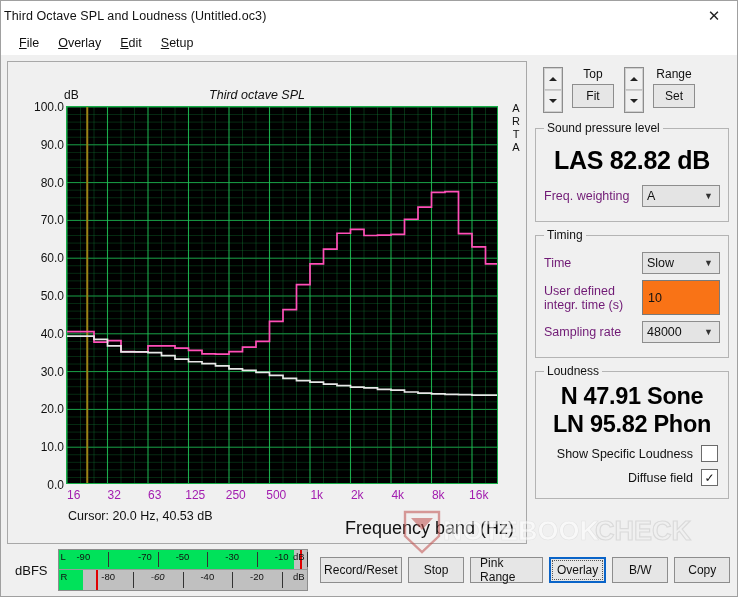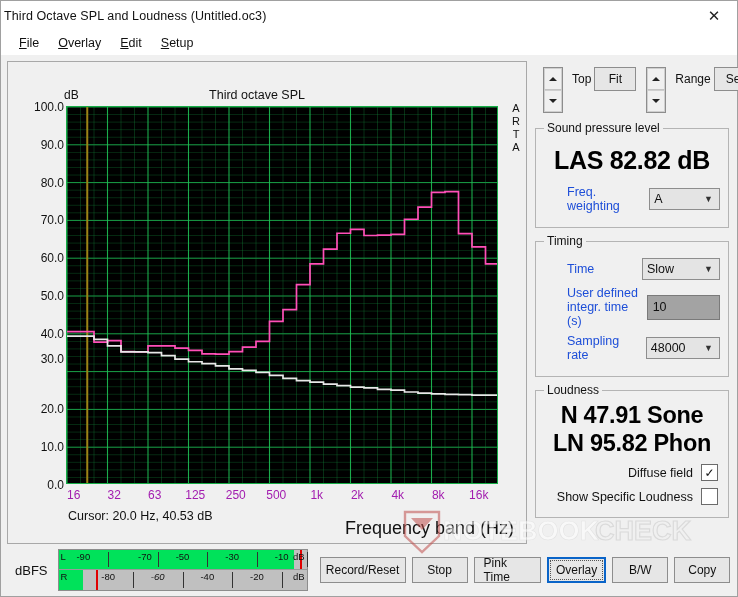--- a/index.html
+++ b/index.html
@@ -31,21 +31,21 @@
   .menu-item u { text-decoration:underline; }
 
   
   .content { flex:1 1 auto; display:flex; padding:6px 6px 0 6px; gap:6px; min-height:0; }
 
   
   .chart-panel { width:520px; background:#f0f0f0; border:1px solid #a8a8a8;
                  position:relative; flex:0 0 auto; }
   .chart-title { position:absolute; left:0; right:0; top:26px; text-align:center;
                  font-size:12.5px; color:#111; }
-  .chart-title-inner { margin-left:-20px; }
+  .chart-title-inner { margin-left:-20px;font-style:italic; }
   .db-label { position:absolute; left:56px; top:26px; font-size:12px; color:#111; }
   .arta { position:absolute; left:500px; top:40px; width:16px;
           font-size:11px; line-height:13px; color:#111; text-align:center; letter-spacing:0; }
   .arta span { display:block; }
 
   .plot { position:absolute; left:58px; top:44px; width:432px; height:378px;
           background:#000000; border:1px solid #17ad47; overflow:hidden; }
   .plot svg { display:block; }
 
   .ytick { position:absolute; right:0; width:48px; text-align:right;
@@ -64,43 +64,43 @@
   .toprow { display:flex; gap:10px; padding:4px 2px 2px 10px; }
   .spingrp { display:flex; align-items:flex-start; gap:9px; }
   .spinner { width:20px; height:46px; display:flex; flex-direction:column;
              border:1px solid #8d8d8d; background:#f0f0f0; }
   .spin-btn { flex:1 1 50%; background:#f0f0f0; border:1px solid #cfcfcf;
               display:flex; align-items:center; justify-content:center; font-size:7px;
               color:#222; cursor:default; }
   .spin-up { border-bottom:1px solid #c4c4c4; }
   .tri-up { width:0;height:0;border-left:4px solid transparent;border-right:4px solid transparent;border-bottom:4px solid #222; }
   .tri-dn { width:0;height:0;border-left:4px solid transparent;border-right:4px solid transparent;border-top:4px solid #222; }
-  .spin-col { display:flex; flex-direction:row; align-items:center; gap:3px; }
+  .spin-col { display:flex; flex-direction:column; align-items:center; gap:3px; }
   .spin-col .lbl { font-size:12px; color:#111; }
   .mini-btn { width:42px; height:24px; background:#e6e6e6; border:1px solid #8d8d8d;
               font-size:12px; display:flex; align-items:center; justify-content:center;
               color:#111; cursor:default; }
 
   fieldset.grp { border:1px solid #b4b4b4; margin:0 2px; padding:4px 8px 8px 8px;
                  background:transparent; }
   fieldset.grp > legend { font-size:12px; color:#111; padding:0 3px; }
 
   .big-readout { font-size:25px; font-weight:bold; text-align:center; color:#000;
                  letter-spacing:-0.3px; margin:7px 0 10px 0; font-family:"Liberation Sans", sans-serif; }
   .big-readout2 { font-size:23.5px; font-weight:bold; text-align:center; color:#000;
                   letter-spacing:-0.3px; line-height:28px; font-family:"Liberation Sans", sans-serif; }
 
   .field-row { display:flex; align-items:center; justify-content:space-between;
                margin:6px 0; gap:6px; }
-  .field-label { font-size:12.5px; color:#1d4ed8;margin-left:23px; }
+  .field-label { font-size:12.5px; color:#701a75; }
   .combo { width:78px; height:22px; background:#e4e4e4; border:1px solid #8d8d8d;
            display:flex; align-items:center; padding:0 4px; font-size:12.5px; color:#111;
            position:relative; cursor:default; }
   .combo .caret { position:absolute; right:6px; color:#333; font-size:9px; }
-  .textbox { width:78px; height:25px; background:#a3a3a3; border:1px solid #7a7a7a;
+  .textbox { width:78px; height:35px; background:#f97316; border:1px solid #7a7a7a;
              display:flex; align-items:center; padding:0 5px; font-size:12.5px; color:#111; }
   .two-line { line-height:14px; }
 
   .cbrow { display:flex; align-items:center; justify-content:flex-end; gap:8px; margin:7px 2px 4px 0; }
   .cbrow .cblabel { font-size:12.5px; color:#111; }
   .checkbox { width:17px; height:17px; background:#fff; border:1px solid #6b6b6b;
               display:flex; align-items:center; justify-content:center; font-size:12px;
               color:#111; cursor:default; line-height:1; }
 
   
@@ -158,21 +158,21 @@
           <span>A</span>
           <span>R</span>
           <span>T</span>
           <span>A</span>
         </div>
 
       <div class="ylabels" id="yLabels">
           <div class="ytick" style="top: 379px;">0.0</div>
           <div class="ytick" style="top: 341.2px;">10.0</div>
           <div class="ytick" style="top: 303.4px;">20.0</div>
-          <div class="ytick" style="top: 253px;">30.0</div>
+          <div class="ytick" style="top: 266px;">30.0</div>
           <div class="ytick" style="top: 227.8px;">40.0</div>
           <div class="ytick" style="top: 190px;">50.0</div>
           <div class="ytick" style="top: 152.2px;">60.0</div>
           <div class="ytick" style="top: 114.4px;">70.0</div>
           <div class="ytick" style="top: 76.6px;">80.0</div>
           <div class="ytick" style="top: 38.8px;">90.0</div>
           <div class="ytick" style="top: 1px;">100.0</div>
         </div>
       <div class="plot" id="plotArea">
           <svg width="432" height="378">
@@ -353,26 +353,26 @@
             <span class="caret">▼</span>
           </div>
         </div>
       </fieldset>
 
       <fieldset class="grp">
         <legend>Loudness</legend>
         <div class="big-readout2">N 47.91 Sone</div>
         <div class="big-readout2">LN 95.82 Phon</div>
         <div class="cbrow">
+          <span class="cblabel">Show Specific Loudness</span>
+          <div class="checkbox" id="cbSpecific"></div>
+        </div>
+        <div class="cbrow">
           <span class="cblabel">Diffuse field</span>
           <div class="checkbox" id="cbDiffuse">✓</div>
-        </div>
-        <div class="cbrow">
-          <span class="cblabel">Show Specific Loudness</span>
-          <div class="checkbox" id="cbSpecific"></div>
         </div>
       </fieldset>
 
     </div>
   </div>
 
   <div class="bottombar">
     <div class="meter-wrap">
       <span class="dbfs-label">dBFS</span>
       <div class="meter" id="meter">
@@ -404,21 +404,21 @@
             <span class="mtick" style="left: 80%;">-20</span>
             <span class="mbar" style="left: 90%;"></span>
             <span class="meter-side">R</span>
             <span class="meter-db">dB</span>
           </div>
         </div>
     </div>
     <div class="btnrow" id="btnRow">
         <div class="btn">Record/Reset</div>
         <div class="btn">Stop</div>
-        <div class="btn">Pink Time</div>
+        <div class="btn">Pink Range</div>
         <div class="btn focused">Overlay</div>
         <div class="btn">B/W</div>
         <div class="btn">Copy</div>
       </div>
 
     <svg class="watermark" viewBox="0 0 330 60">
       <text x="44" y="34" font-family="Liberation Sans, sans-serif" font-size="27" font-weight="bold" fill="#ffffff" stroke="#d9d9d9" stroke-width="0.6">NOTEBOOK</text>
       <text x="196" y="34" font-family="Liberation Sans, sans-serif" font-size="27" font-weight="bold" fill="none" stroke="#c9c9c9" stroke-width="1.2">CHECK</text>
       <path d="M6 6 L40 6 L40 30 L23 46 L6 30 Z" fill="none" stroke="#c0504d" stroke-width="2.4"></path>
       <path d="M12 12 L34 12 L23 24 Z" fill="#c0504d"></path>

